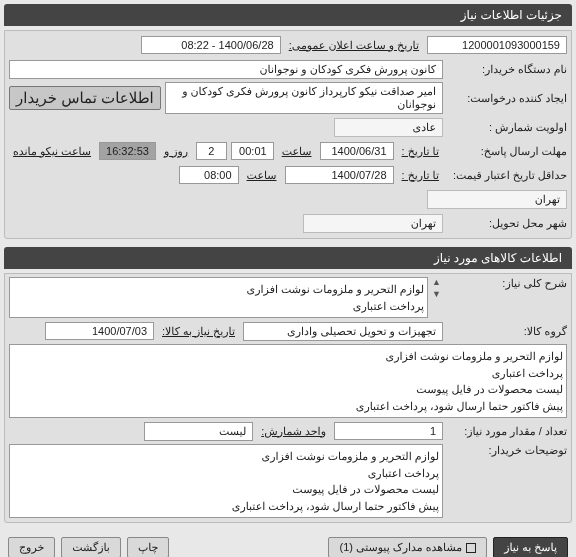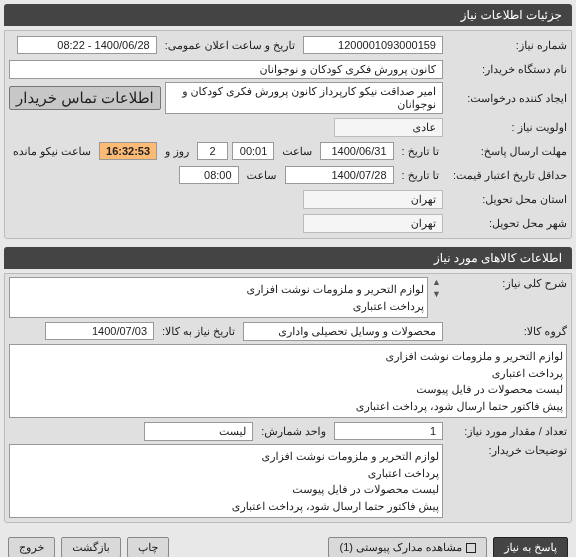--- a/index.html
+++ b/index.html
@@ -40,37 +40,38 @@
     color: #222;
     font-size: 11px;
     flex-shrink: 0;
   }
   .sublabel {
     text-align: right;
     padding: 0 4px;
     color: #222;
     font-size: 11px;
     white-space: nowrap;
+    text-decoration: underline;
   }
   .field {
     background: #fff;
     border: 1px solid #999;
     padding: 2px 6px;
     min-height: 18px;
     display: inline-flex;
     align-items: center;
     font-size: 11px;
   }
   .field.static {
     background: #f5f5f5;
     border: 1px solid #bbb;
   }
   .field.highlight {
-    background: #fdba74;
-    font-weight: bold;
+    background: #a3a3a3;
+    font-weight: normal;
   }
   .field.wide { flex:1; }
   .field.w140 { width: 140px; }
   .field.w100 { width: 109px; }
   .field.w60  { width: 60px; }
   .field.w40  { width: 40px; justify-content:center;}
   .multiline {
     background: #fff;
     border: 1px solid #999;
     padding: 3px 3px;
@@ -120,39 +121,38 @@
     border:1px solid currentColor;
   }
 </style>
 </head>
 <body>
 
 <div class="panel-header">جزئیات اطلاعات نیاز</div>
 <div class="panel-body">
 
   <div class="row">
-    <div class="label">شماره نیاز:</div>
     <div class="field w140">1200001093000159</div>
     <div class="sublabel">تاریخ و ساعت اعلان عمومی:</div>
     <div class="field w140">1400/06/28 - 08:22</div>
   </div>
 
   <div class="row">
     <div class="label">نام دستگاه خریدار:</div>
     <div class="field wide">کانون پرورش فکری کودکان و نوجوانان</div>
   </div>
 
   <div class="row">
     <div class="label">ایجاد کننده درخواست:</div>
     <div class="field wide">امیر صداقت نیکو کارپرداز کانون پرورش فکری کودکان و نوجوانان</div>
     <div class="tagbox">اطلاعات تماس خریدار</div>
   </div>
 
   <div class="row">
-    <div class="label">اولویت نیاز :</div>
+    <div class="label">اولویت شمارش :</div>
     <div class="field w100 static">عادی</div>
   </div>
 
   <div class="row">
     <div class="label">مهلت ارسال پاسخ:</div>
     <div class="sublabel">تا تاریخ :</div>
     <div class="field w100">1400/06/31</div>
     <div class="sublabel">ساعت</div>
     <div class="field w60">00:01</div>
     <div class="field w40">2</div>
@@ -163,21 +163,20 @@
 
   <div class="row">
     <div class="label">حداقل تاریخ اعتبار قیمت:</div>
     <div class="sublabel">تا تاریخ :</div>
     <div class="field w100">1400/07/28</div>
     <div class="sublabel">ساعت</div>
     <div class="field w60">08:00</div>
   </div>
 
   <div class="row">
-    <div class="label">استان محل تحویل:</div>
     <div class="field w140 static">تهران</div>
   </div>
 
   <div class="row">
     <div class="label">شهر محل تحویل:</div>
     <div class="field w140 static">تهران</div>
   </div>
 </div>
 
 <div class="panel-header">اطلاعات کالاهای مورد نیاز</div>
@@ -188,21 +187,21 @@
     <div class="scroll-icons">
       <span>▲</span>
         <span>▼</span>
     </div>
     <div class="multiline">لوازم التحریر و ملزومات نوشت افزاری
 پرداخت اعتباری</div>
   </div>
 
   <div class="row">
     <div class="label">گروه کالا:</div>
-    <div class="field" style="width:200px;">محصولات و وسایل تحصیلی واداری</div>
+    <div class="field" style="width:200px;">تجهیزات و تحویل تحصیلی واداری</div>
     <div class="sublabel">تاریخ نیاز به کالا:</div>
     <div class="field w100">1400/07/03</div>
   </div>
 
   <div class="row" style="align-items:flex-start;">
     <div class="multiline">لوازم التحریر و ملزومات نوشت افزاری
 پرداخت اعتباری
 لیست محصولات در فایل پیوست
 پیش فاکتور حتما ارسال شود، پرداخت اعتباری</div>
   </div>

